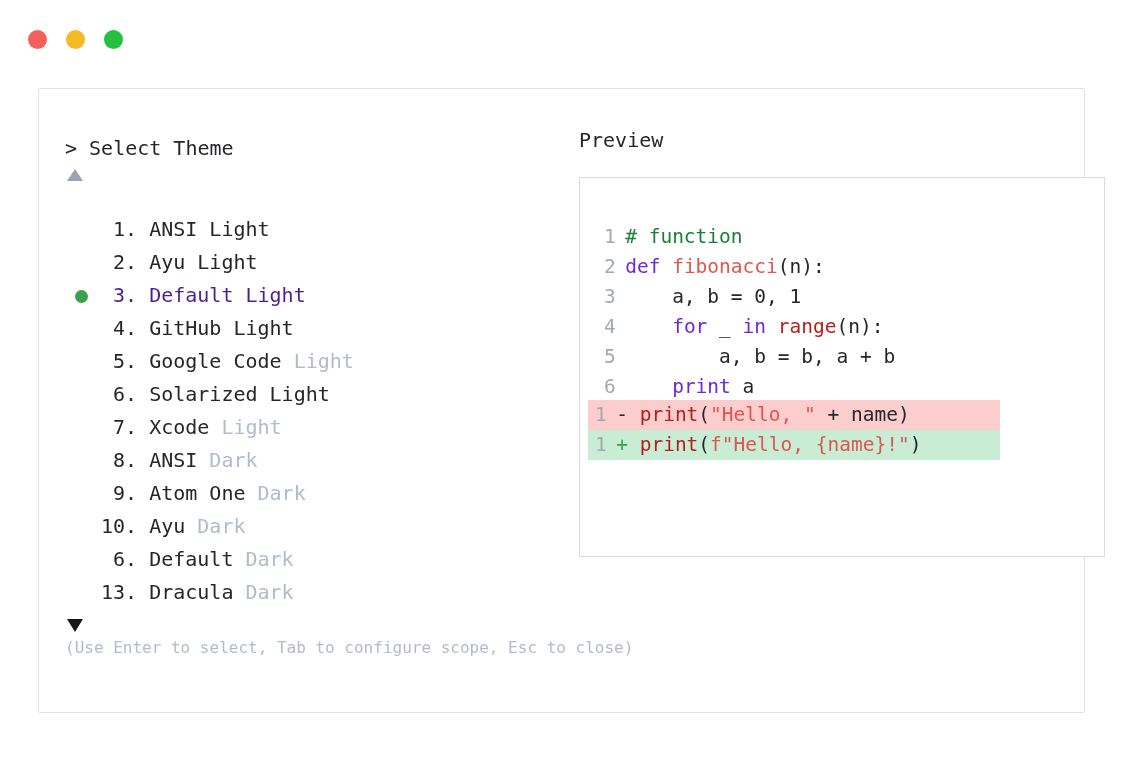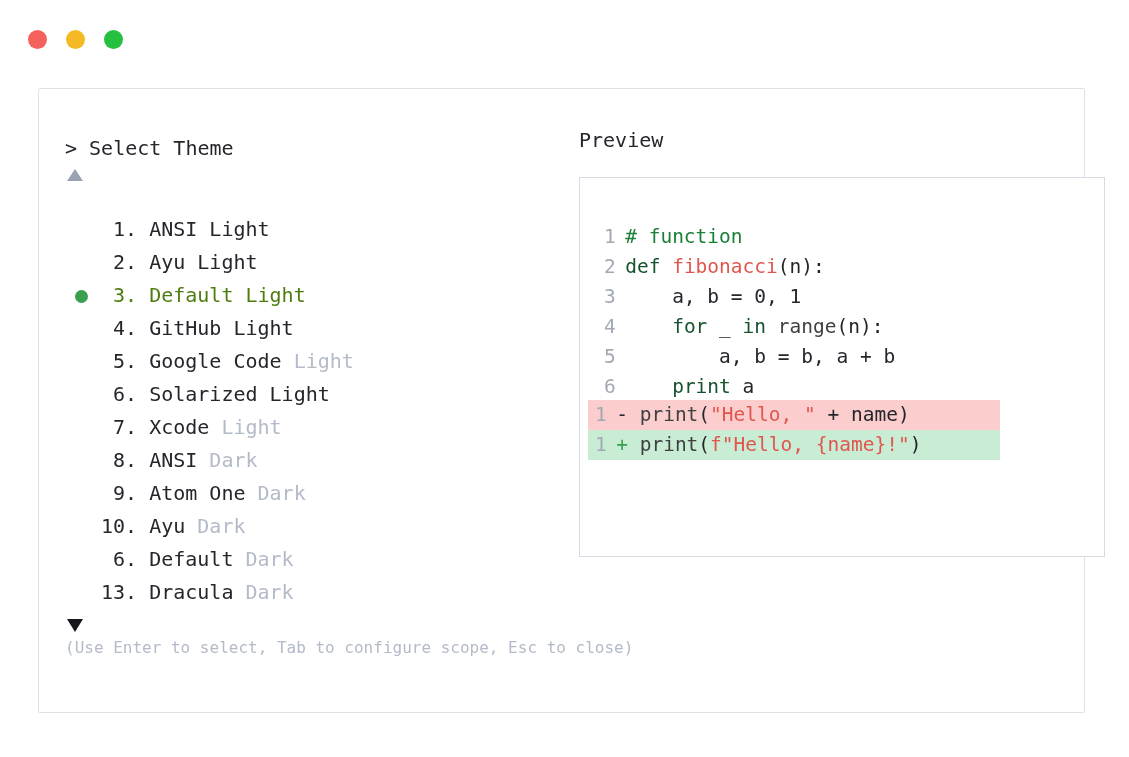--- a/index.html
+++ b/index.html
@@ -117,21 +117,21 @@
     left: 36px;
     top: 0;
     white-space: pre;
   }
   .num {
     display: inline-block;
     width: 3ch;
     text-align: right;
   }
   .theme-row.selected .row-text,
-  .theme-row.selected .suffix { color: #4d7c0f; }
+  .theme-row.selected .suffix { color: #4c1d95; }
   .suffix.dim { color: #b3bac8; }
 
   .scroll-down {
     margin-top: 10px;
     padding-left: 2px;
     height: 22px;
   }
   .tri-down {
     width: 0; height: 0;
     border-left: 8px solid transparent;
@@ -188,23 +188,23 @@
     display: block;
   }
   .ln {
     display: inline-block;
     width: 1.6ch;
     text-align: right;
     color: #a3a9b3;
     margin-right: 0.8ch;
   }
   .tok-comment { color: #1a7f37; }
-  .tok-kw      { color: #14532d; }
+  .tok-kw      { color: #6d28d9; }
   .tok-fn      { color: #e0564f; }
-  .tok-builtin { color: #404040; }
+  .tok-builtin { color: #b91c1c; }
   .tok-str     { color: #e0564f; }
   .tok-plain   { color: #24262b; }
   .tok-num     { color: #24262b; }
 
   .diff-block {
     position: absolute;
     left: 8px;
     top: 222px;
     right: 0;
   }

